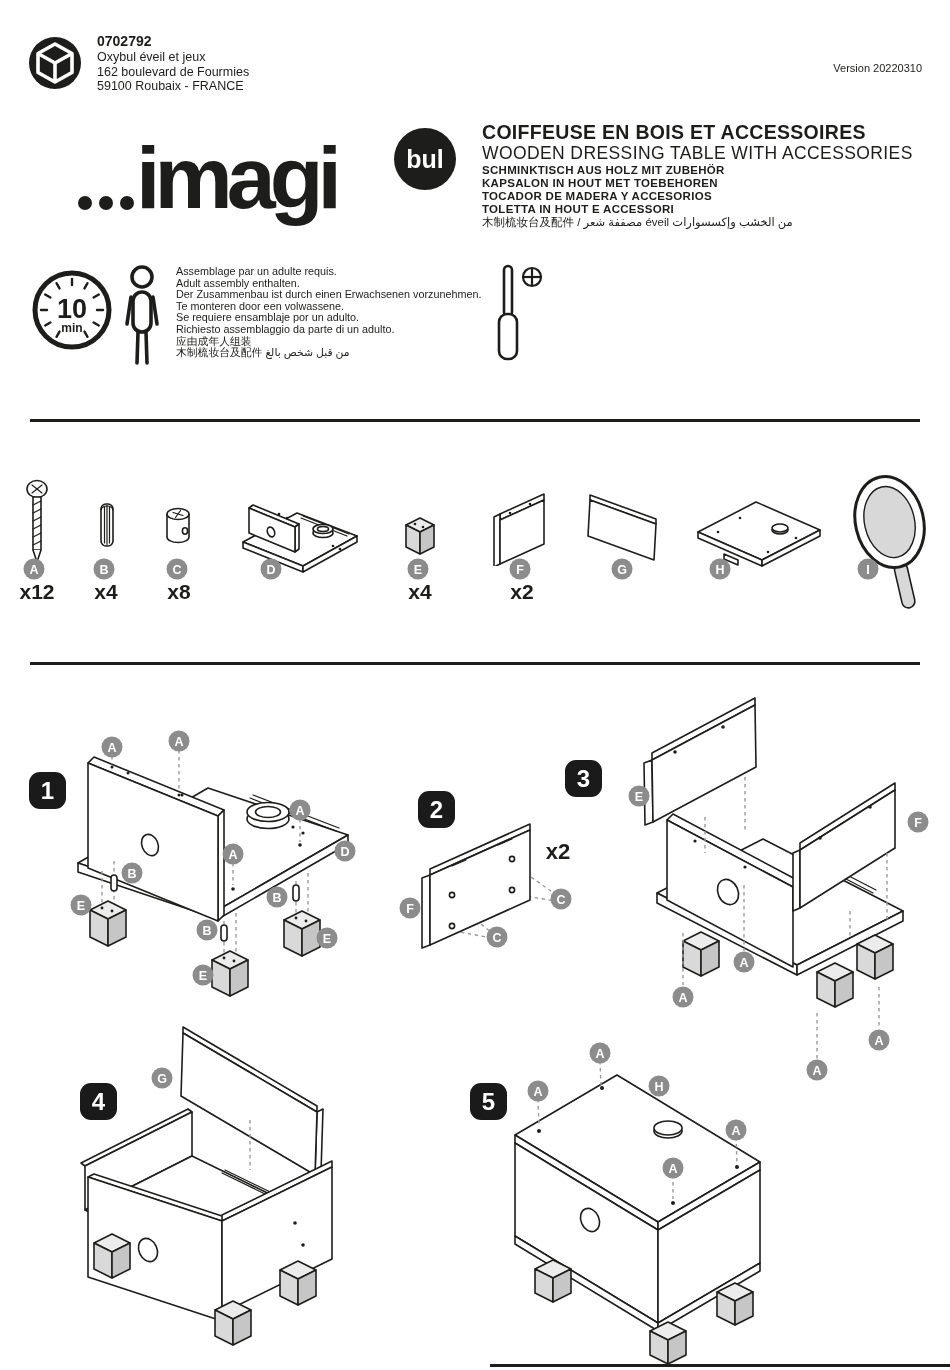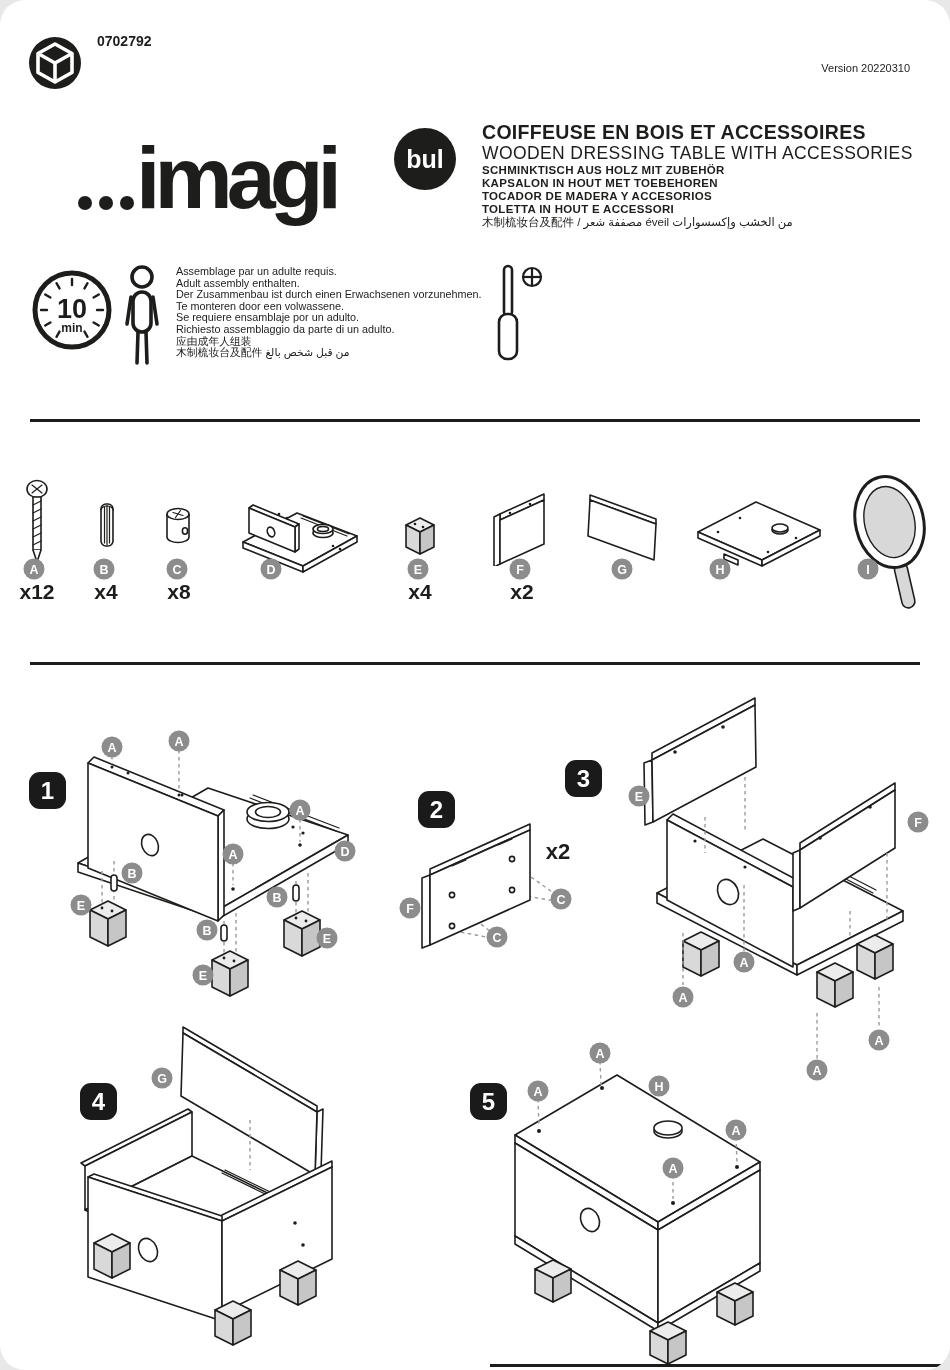--- a/index.html
+++ b/index.html
@@ -1,17 +1,17 @@
 <!DOCTYPE html>
 <html><head>
 <meta charset="utf-8">
 <style>
   html,body{margin:0;padding:0;background:#e8e8e8;}
   #page{position:relative;width:950px;height:1370px;background:#ffffff;overflow:hidden;
-        font-family:"Liberation Sans","DejaVu Sans",sans-serif;color:#1d1d1b;border-radius:25px;}
+        font-family:"Liberation Sans","DejaVu Sans",sans-serif;color:#1d1d1b;}
   .abs{position:absolute;}
   .rule{position:absolute;height:3px;background:#1d1d1b;}
   
   .code{font-size:14px;font-weight:bold;}
   .addr{font-size:12.5px;line-height:14.5px;}
   .version{font-size:11px;}
   
   .wordmark{font-size:88px;font-weight:900;letter-spacing:-6px;line-height:80px;}
   .logo-dot{position:absolute;width:14px;height:14px;border-radius:50%;background:#1d1d1b;}
   .bul-badge{position:absolute;width:62px;height:62px;border-radius:50%;background:#1d1d1b;
@@ -40,21 +40,26 @@
 </head>
 <body>
 
 <div id="page">
 
   <svg class="abs" style="left:27px;top:35px" width="56" height="56" viewBox="0 0 56 56">
     <circle cx="28" cy="28" r="26" fill="#1d1d1b"></circle>
     <path d="M28,9 L45,18.5 L45,37.5 L28,47 L11,37.5 L11,18.5 Z M11,18.5 L28,28 L45,18.5 M28,28 L28,47" fill="none" stroke="#fff" stroke-width="3.6" stroke-linejoin="round"></path>
   </svg>
   <div class="abs code" style="left:97px;top:33px">0702792</div>
-  <div class="abs version" style="right:40px;top:62px">Version 20220310</div>
+  <div class="abs addr" style="left:97px;top:50px">
+    <div>Oxybul éveil et jeux</div>
+    <div>162 boulevard de Fourmies</div>
+    <div>59100 Roubaix - FRANCE</div>
+  </div>
+  <div class="abs version" style="right:28px;top:62px">Version 20220310</div>
 
   <div>
     <div class="logo-dot" style="left:78px;top:196px"></div>
     <div class="logo-dot" style="left:99px;top:196px"></div>
     <div class="logo-dot" style="left:120px;top:196px"></div>
     <div class="abs wordmark" style="left:136px;top:138px">imagi</div>
     <div class="bul-badge" style="left:394px;top:128px">bul</div>
   </div>
 
   <div class="abs t-en" style="left:482px;top:143px">WOODEN DRESSING TABLE WITH ACCESSORIES</div>

